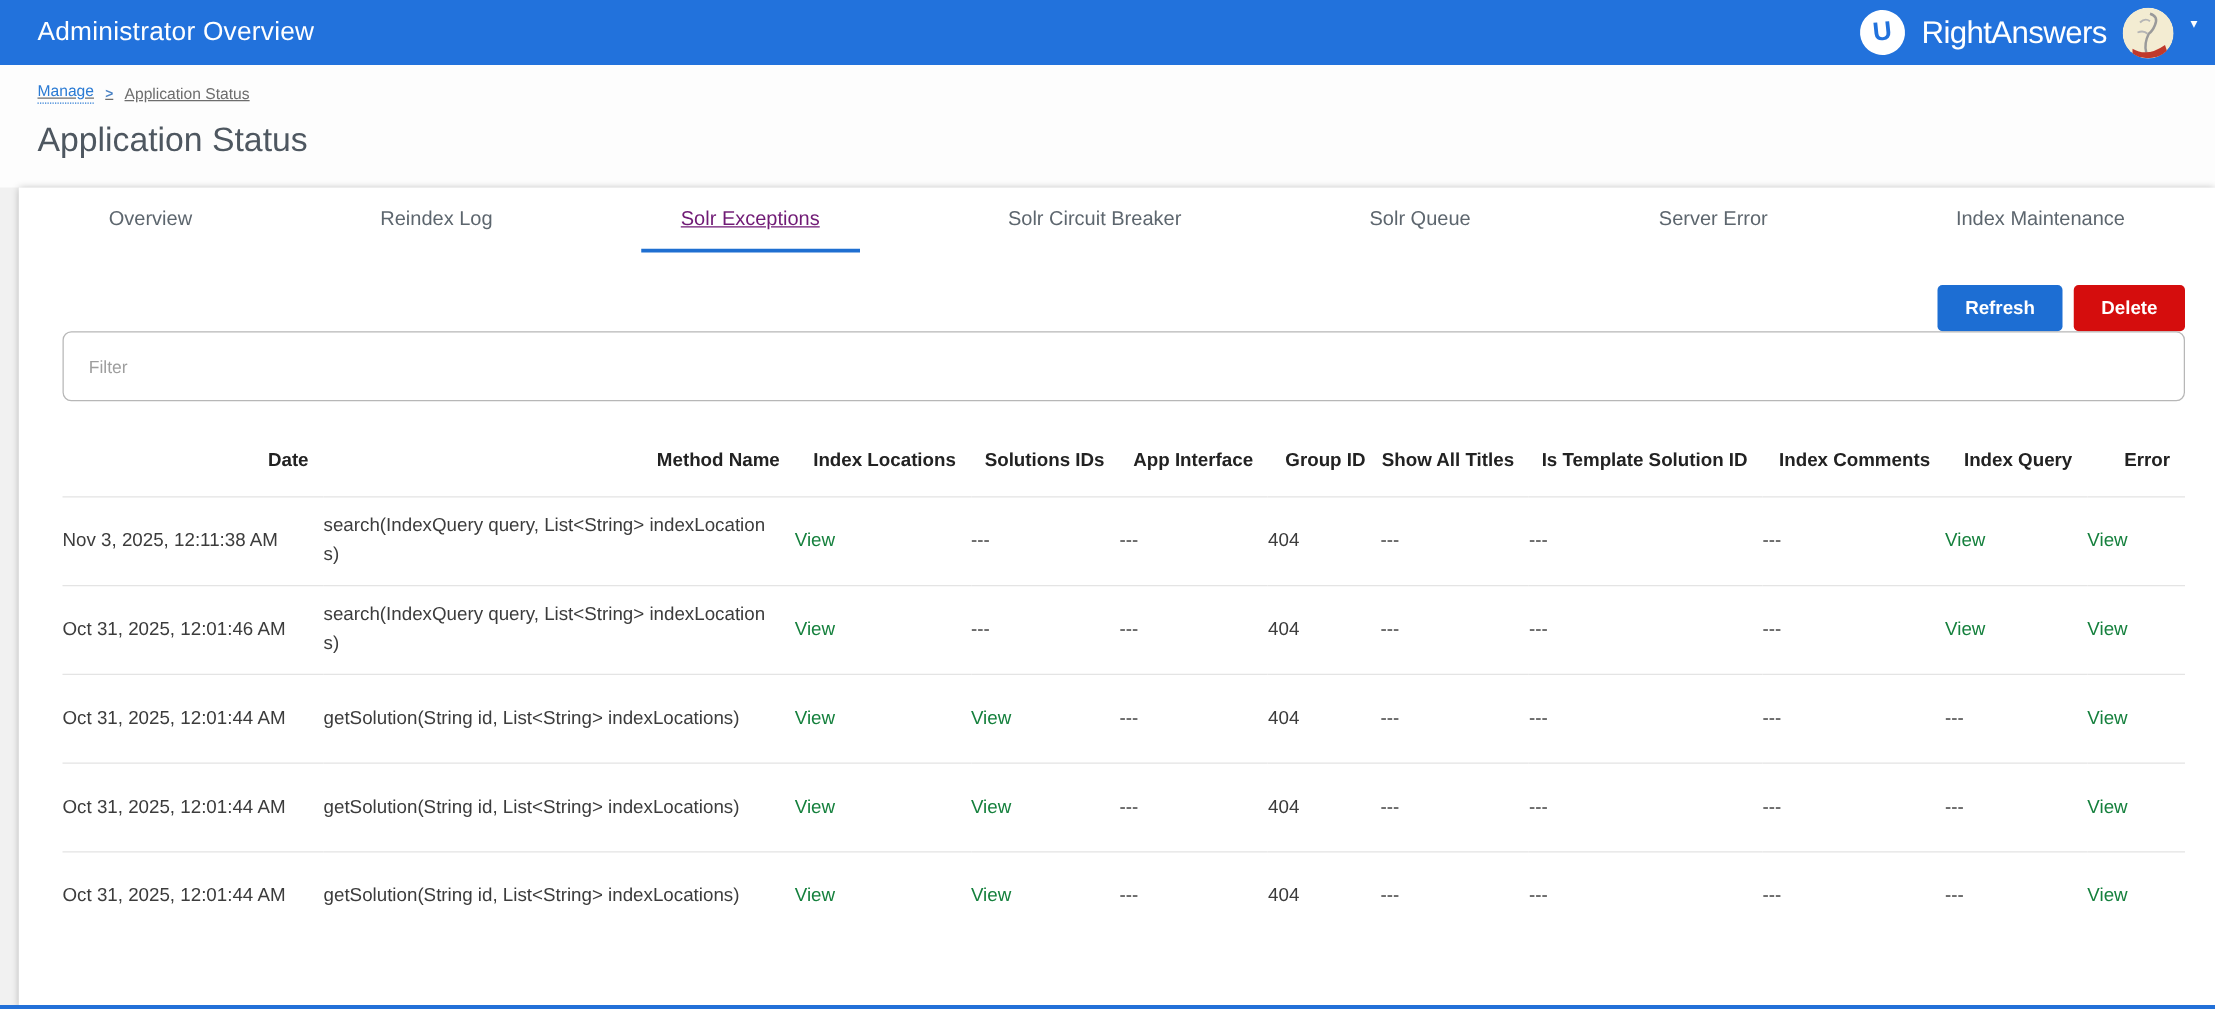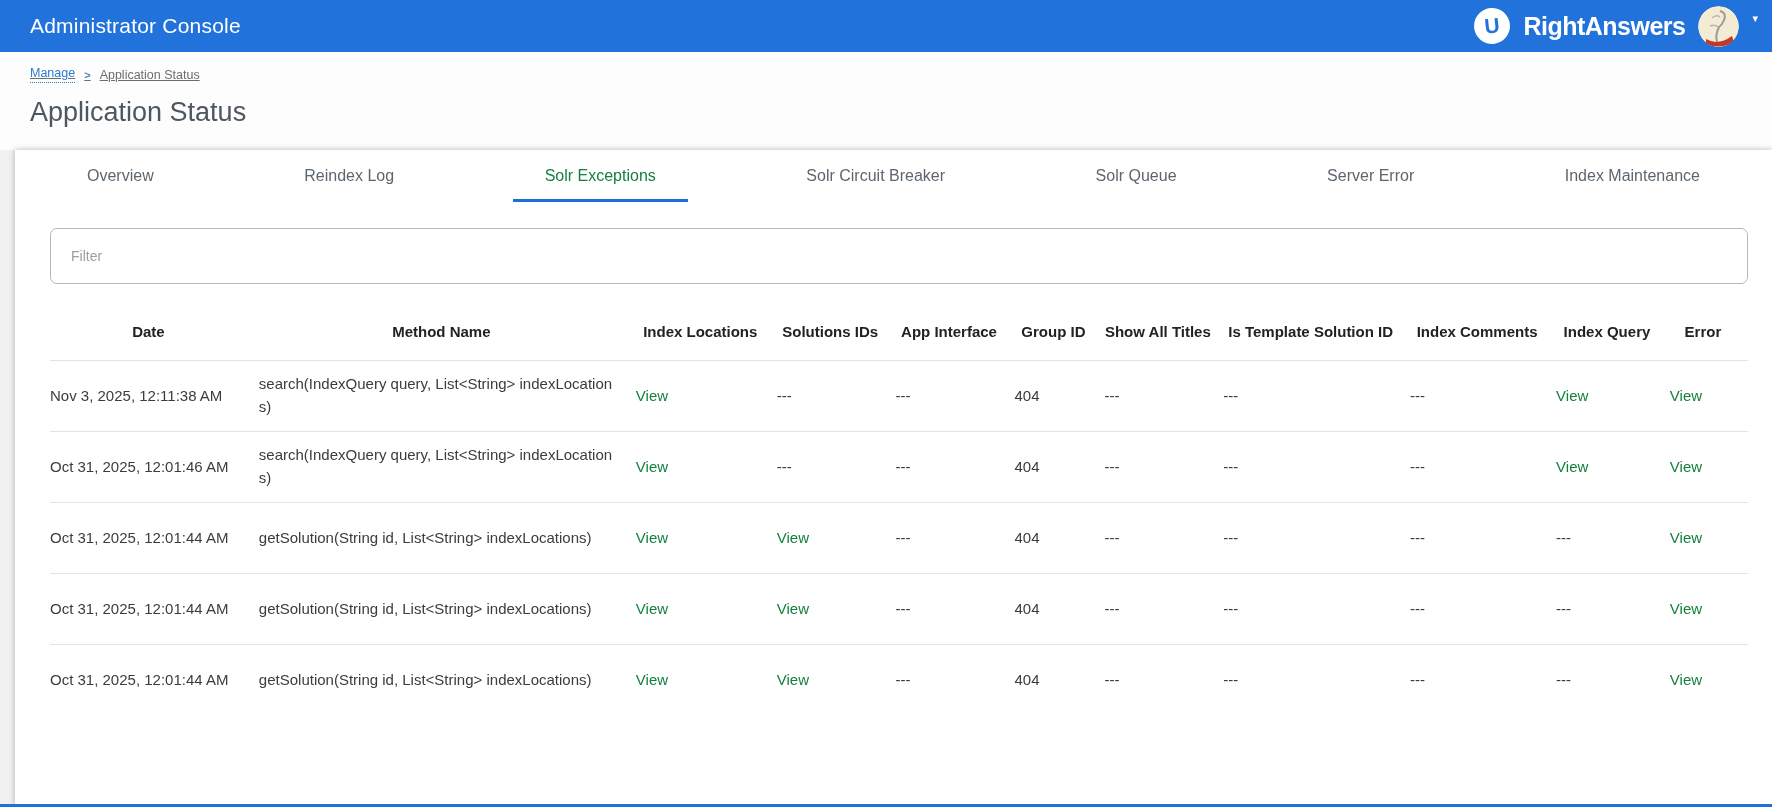--- a/index.html
+++ b/index.html
@@ -14,21 +14,21 @@
     height:52px; background:#2272dc; display:flex; align-items:center;
     padding:0 14px 0 30px; color:#fff;
   }
   .appbar-title { font-size:21px; font-weight:400; letter-spacing:.2px; }
   .appbar-right { margin-left:auto; display:flex; align-items:center; gap:13px; }
   .logo-circle {
     width:36px; height:36px; border-radius:50%; background:#ffffff; color:#2272dc;
     display:flex; align-items:center; justify-content:center;
     font-size:21px; font-weight:800; transform:rotate(-6deg);
   }
-  .brand { font-size:25px; font-weight:700; letter-spacing:-0.5px; }
+  .brand { font-size:25px; font-weight:400; letter-spacing:-0.5px; }
   .avatar { width:41px; height:41px; border-radius:50%; overflow:hidden; display:block; cursor:pointer; }
   .caret { color:#fff; font-size:11px; align-self:flex-start; margin-top:6px; cursor:pointer; }
 
   
   .top-section { background:#fdfdfd; padding:14px 0 0 30px; height:98px; }
   .breadcrumb { font-size:12.5px; color:#6d6d6d; display:flex; align-items:center; gap:9px;text-decoration:underline; }
   .breadcrumb a {
     color:#2b7bd4; text-decoration:none; border-bottom:1px dotted #2b7bd4;
     padding-bottom:2px; cursor:pointer;
   }
@@ -38,21 +38,21 @@
   
   .card {
     margin-left:15px; background:#fff; min-height:657px;
     box-shadow:0 0 6px rgba(0,0,0,.28);
   }
   .tabbar { display:flex; justify-content:space-between; padding:0 40px; height:52px; }
   .tab {
     display:flex; align-items:center; padding:0 32px; font-size:16px;
     color:#5d666e; cursor:pointer; white-space:nowrap;
   }
-  .tab.active { color:#15803d; box-shadow:inset 0 -3px 0 #1f6fd1; }
+  .tab.active { color:#701a75; box-shadow:inset 0 -3px 0 #1f6fd1;text-decoration:underline; }
 
   .content { padding:26px 24px 0 35px; }
   .section-head { display:flex; align-items:flex-start; }
   .section-title { font-size:21px; font-weight:700; color:#1f1f1f; letter-spacing:.1px; }
   .section-sub { margin-top:9px; font-size:15px; font-weight:700; color:#4c4c4c; }
   .btns { margin-left:auto; display:flex; gap:9px; }
   .btn {
     border:none; border-radius:4px; color:#fff; font-family:inherit;
     font-size:15px; font-weight:700; padding:10px 22px; cursor:pointer;
   }
@@ -62,37 +62,37 @@
   .filter-input {
     width:100%; height:56px; border:1px solid #b7b7b7;
     border-radius:7px; padding:0 20px; font-family:inherit; font-size:14px;
     color:#3c3c3c; outline:none; background:#fff;
   }
   .filter-input::placeholder { color:#9e9e9e; }
 
   
   table { width:100%; border-collapse:collapse; table-layout:fixed; margin-top:34px; }
   th {
-    text-align:center; vertical-align:middle; font-size:15px; font-weight:700;
+    text-align:right; vertical-align:middle; font-size:15px; font-weight:700;
     color:#222; line-height:1.85; padding:0 12px 14px 0;
   }
   td {
     height:71px; vertical-align:middle; font-size:15px; color:#3c3c3c;
     padding:0 12px 0 0; border-top:1px solid #e4e4e4; line-height:1.5;
   }
   td.col-method { word-break:break-all; }
   a.view { color:#15803d; text-decoration:none; cursor:pointer; }
 
   .bottom-line { position:fixed; left:0; bottom:0; width:100%; height:3px; background:#2270d8; }
 </style>
 </head>
 <body>
 
 <header class="appbar">
-  <div class="appbar-title">Administrator Console</div>
+  <div class="appbar-title">Administrator Overview</div>
   <div class="appbar-right">
     <span class="logo-circle">U</span>
     <span class="brand">RightAnswers</span>
     <span class="avatar">
       <svg width="41" height="41" viewBox="0 0 41 41">
         <circle cx="20.5" cy="20.5" r="20.5" fill="#f3ecd2"></circle>
         <path d="M22 5 q7 2 4 9 q-2 5 -5 7 q-4 8 -2 15" stroke="#9a9a9a" stroke-width="2" fill="none"></path>
         <path d="M14 12 q4 -4 8 -1 M12 20 q5 -2 8 1" stroke="#b5b5b5" stroke-width="1.5" fill="none"></path>
         <path d="M8 33 q12 7 26 -3 l2 6 q-14 8 -28 2 z" fill="#c0392b"></path>
       </svg>
@@ -115,20 +115,24 @@
       <div class="tab">Overview</div>
       <div class="tab">Reindex Log</div>
       <div class="tab active">Solr Exceptions</div>
       <div class="tab">Solr Circuit Breaker</div>
       <div class="tab">Solr Queue</div>
       <div class="tab">Server Error</div>
       <div class="tab">Index Maintenance</div>
     </div>
   <div class="content">
     <div class="section-head">
+      <div class="btns">
+        <button class="btn btn-refresh">Refresh</button>
+        <button class="btn btn-delete">Delete</button>
+      </div>
     </div>
     <input class="filter-input" type="text" placeholder="Filter" style="">
     <table>
       <thead>
           <tr>
             <th style="width: 12.3%;">Date</th>
             <th style="width: 22.2%;">Method Name</th>
             <th style="width: 8.3%;">Index Locations</th>
             <th style="width: 7%;">Solutions IDs</th>
             <th style="width: 7%;">App Interface</th>

